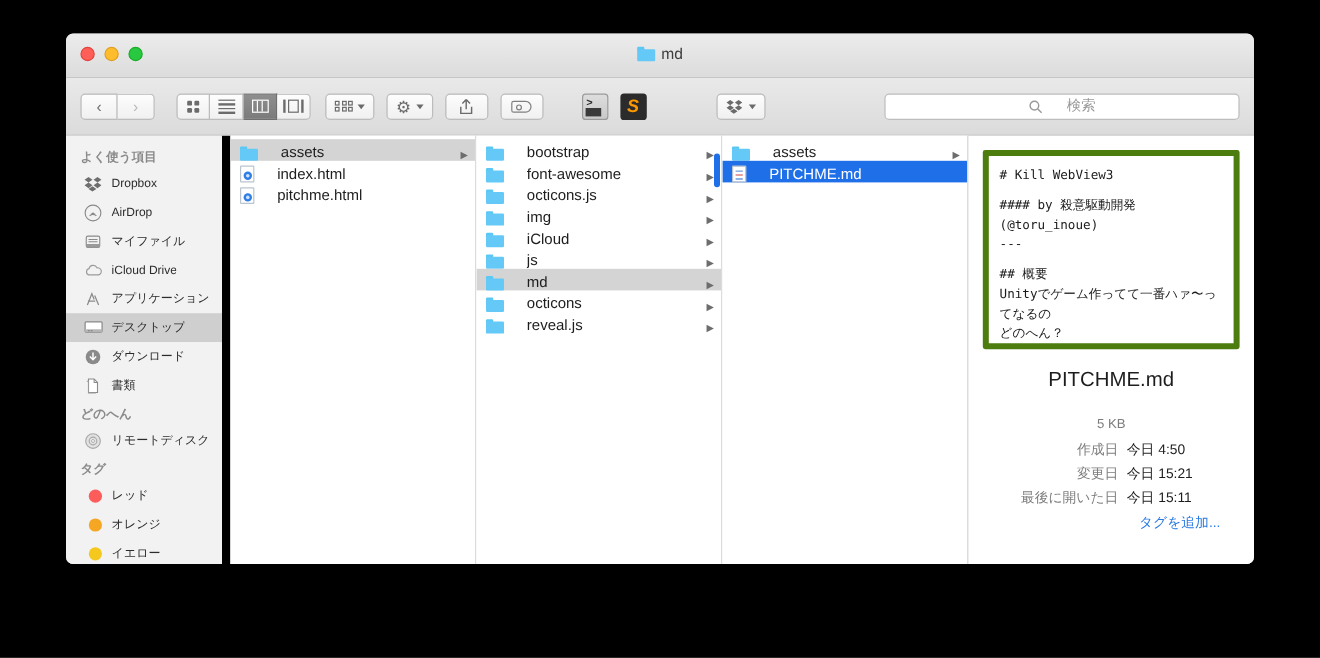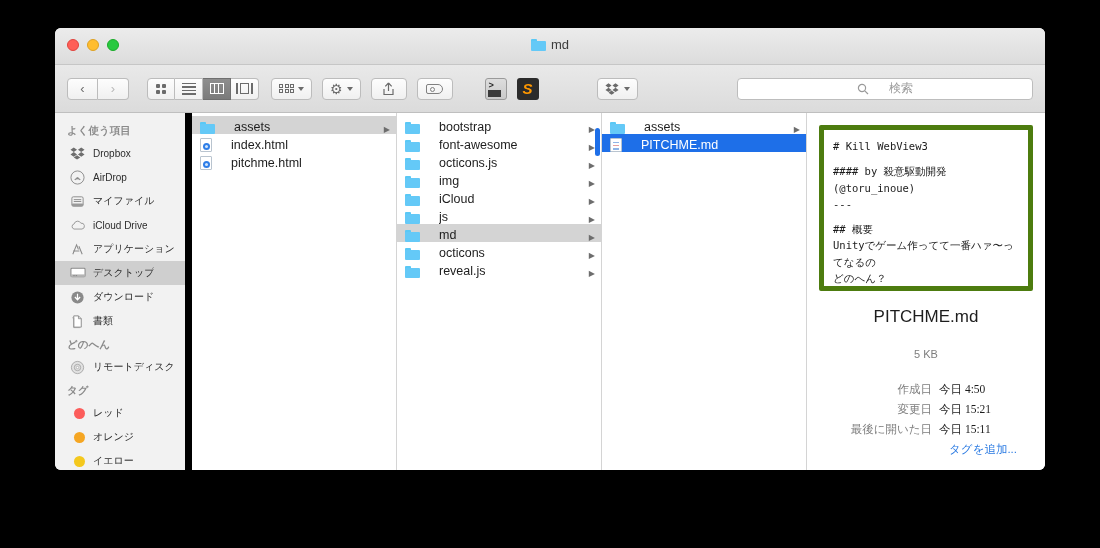--- a/index.html
+++ b/index.html
@@ -239,21 +239,21 @@
     white-space: pre-wrap;
     word-break: break-all;
     background: #fff;
   }
   .md-line { white-space: pre; }
   .md-gap { height: 9px; }
   .file-title {
     margin-top: 16px; font-size: 17px; color: #1d1d1d; text-align: center;
   }
   .file-size { margin-top: 21px; font-size: 11px; color: #7d7d7d; }
-  .meta { margin-top: 20px; width: 100%; font-family: Liberation Serif, serif; }
+  .meta { margin-top: 6px; width: 100%; }
   .meta-row { display: flex; font-size: 11.5px; line-height: 1.72; }
   .meta-k { flex: 1; text-align: right; color: #7d7d7d; padding-right: 7px; white-space: nowrap; }
   .meta-v { width: 94px; color: #1d1d1d; white-space: nowrap; }
   .add-tag { width: 100%; text-align: right; padding-right: 16px; margin-top: 3px; font-size: 11.5px; color: #2a7ae2; }
 </style>
 </head>
 <body>
 
 <div id="finder-window">
 

